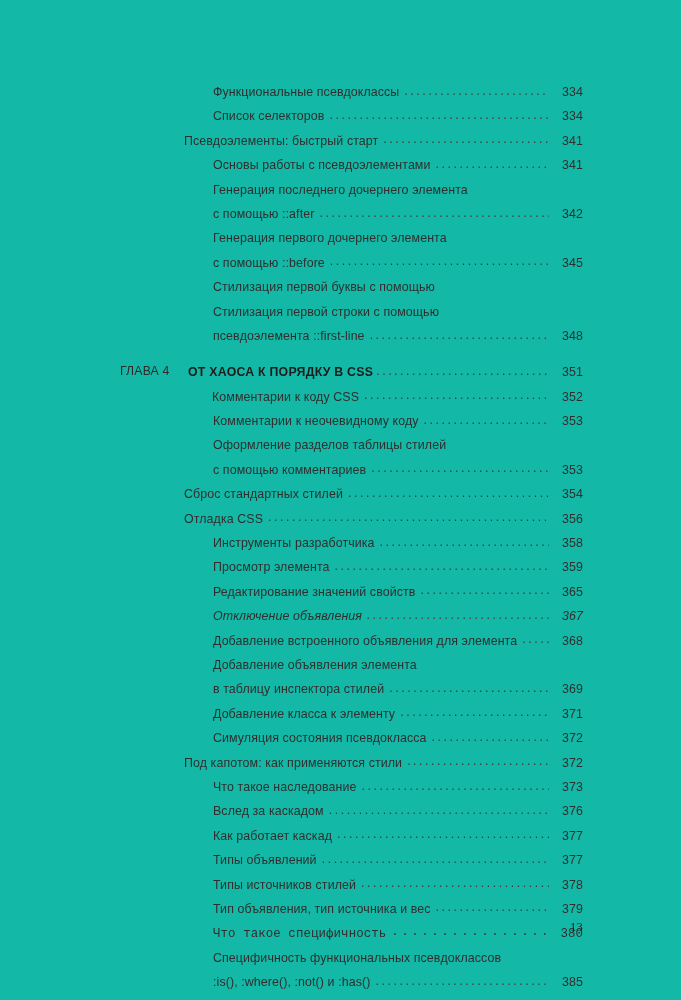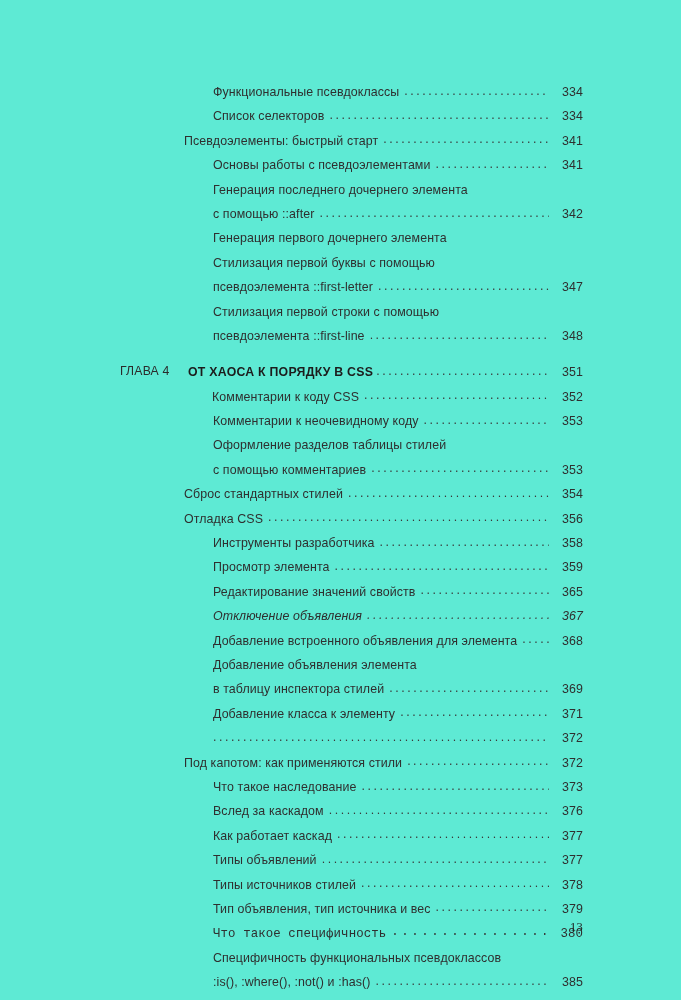--- a/index.html
+++ b/index.html
@@ -13,21 +13,21 @@
     height: 1000px;
     position: relative;
     font-family: "Liberation Sans", sans-serif;
     color: #2b2b2b;
     overflow: hidden;
   }
 
   #page {
     position: absolute;
     inset: 0;
-    background: #5eead4;
+    background: #14b8a6;
   }
 
   #toc {
     position: absolute;
     left: 0;
     top: 84px;
     width: 681px;
   }
 
   .toc-row {
@@ -171,32 +171,32 @@
           <span class="row-page">342</span>
         </div>
       </div>
       <div class="toc-row lvl-2 cont" style="position: relative;">
         <div class="row-inner">
           <span class="row-title">Генерация первого дочернего элемента</span>
           <span class="leader"></span>
           <span class="row-page"></span>
         </div>
       </div>
+      <div class="toc-row lvl-2" style="position: relative;">
+        <div class="row-inner">
+          <span class="row-title">с помощью ::before</span>
+          <span class="leader"></span>
+          <span class="row-page">345</span>
+        </div>
+      </div>
       <div class="toc-row lvl-2 cont" style="position: relative;">
         <div class="row-inner">
           <span class="row-title">Стилизация первой буквы с помощью</span>
           <span class="leader"></span>
           <span class="row-page"></span>
-        </div>
-      </div>
-      <div class="toc-row lvl-2" style="position: relative;">
-        <div class="row-inner">
-          <span class="row-title">псевдоэлемента ::first-letter</span>
-          <span class="leader"></span>
-          <span class="row-page">347</span>
         </div>
       </div>
       <div class="toc-row lvl-2 cont" style="position: relative;">
         <div class="row-inner">
           <span class="row-title">Стилизация первой строки с помощью</span>
           <span class="leader"></span>
           <span class="row-page"></span>
         </div>
       </div>
       <div class="toc-row lvl-2" style="position: relative;">
@@ -307,20 +307,21 @@
       </div>
       <div class="toc-row lvl-2" style="position: relative;">
         <div class="row-inner">
           <span class="row-title">Добавление класса к элементу</span>
           <span class="leader"></span>
           <span class="row-page">371</span>
         </div>
       </div>
       <div class="toc-row lvl-2" style="position: relative;">
         <div class="row-inner">
+          <span class="row-title">Симуляция состояния псевдокласса</span>
           <span class="leader"></span>
           <span class="row-page">372</span>
         </div>
       </div>
       <div class="toc-row lvl-1" style="position: relative;">
         <div class="row-inner">
           <span class="row-title">Под капотом: как применяются стили</span>
           <span class="leader"></span>
           <span class="row-page">372</span>
         </div>

